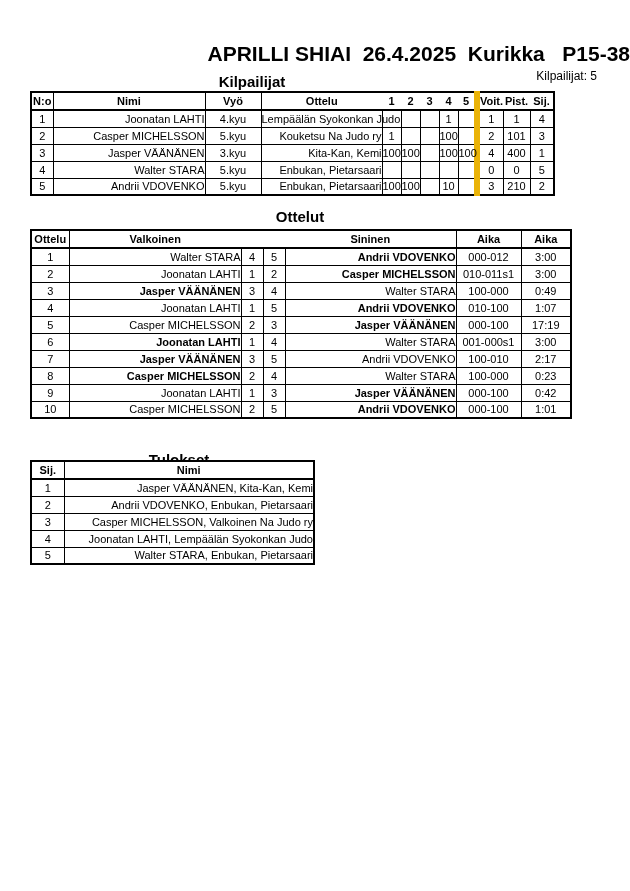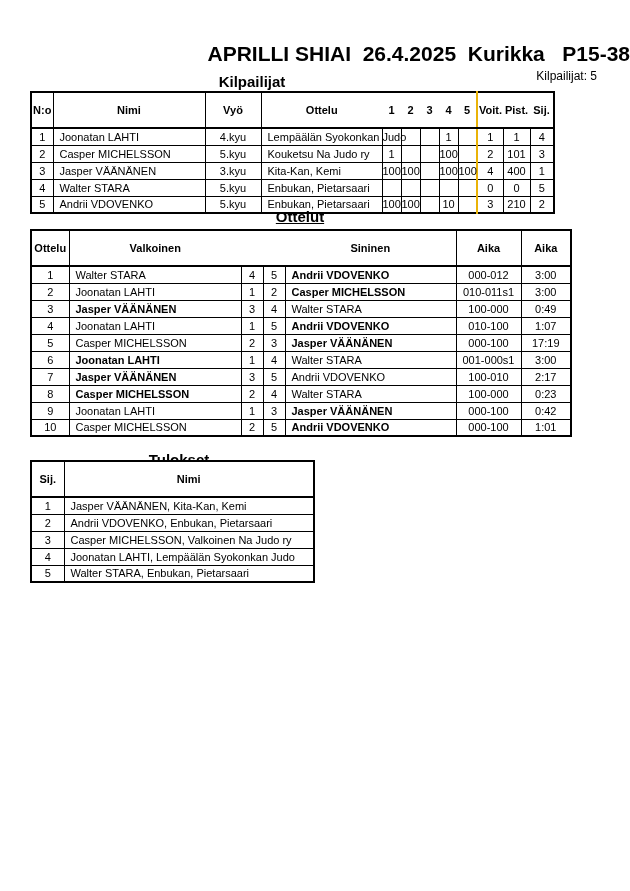--- a/index.html
+++ b/index.html
@@ -7,45 +7,45 @@
   body { font-family:"Liberation Sans", sans-serif; color:#000; position:relative; }
 
   .abs { position:absolute; }
 
   .page-title {
     top:42px; left:0; width:630px; text-align:right;
     font-size:21px; font-weight:bold; white-space:pre;
   }
   .section-title { font-size:15px; font-weight:bold; text-align:center;margin-top:8px; }
   .title-kilpailijat { top:65px; left:0; width:504px; }
-  .title-ottelut    { top:200px; left:0; width:600px;text-decoration:underline; }
+  .title-ottelut    { top:200px; left:0; width:600px; }
   .title-tulokset   { top:443px; left:0; width:342px;padding-left:16px; }
   .count-label { top:69px; right:33px; font-size:12px; }
 
   table { border-collapse:collapse; table-layout:fixed; background:#fff; }
   table { border:2px solid #000; }
   td { border:1px solid #000; font-size:11px; overflow:visible; }
   th { border:1px solid #000; border-bottom:2px solid #000; font-size:11px; font-weight:bold; text-align:center; }
 
   .t1 { top:91px;  left:30px; width:523px; }
   .t2 { top:229px; left:30px; width:540px; }
   .t3 { top:460px; left:30px; width:283px; }
 
-  thead tr { height:36px; }
+  thead tr { height:18px; }
   tbody tr { height:17px; }
 
   .c { text-align:center; }
-  .l { text-align:left; padding-left:6px; }
+  .l { text-align:right; padding-left:0; }
   .nowrap { white-space:nowrap;margin-left:41px; }
 
   
   .nbl { border-left-style:hidden; }
   .nbr { border-right-style:hidden; }
   
-  .bL2 { border-left:2px solid #eab308; }
+  .bL2 { border-left:6px solid #eab308; }
 
   .bold { font-weight:bold; }
 </style>
 </head>
 <body>
 
 <div class="abs page-title">APRILLI SHIAI  26.4.2025  Kurikka   P15-38</div>
 <div class="abs section-title title-kilpailijat">Kilpailijat</div>
 <div class="abs count-label">Kilpailijat: 5</div>
 

